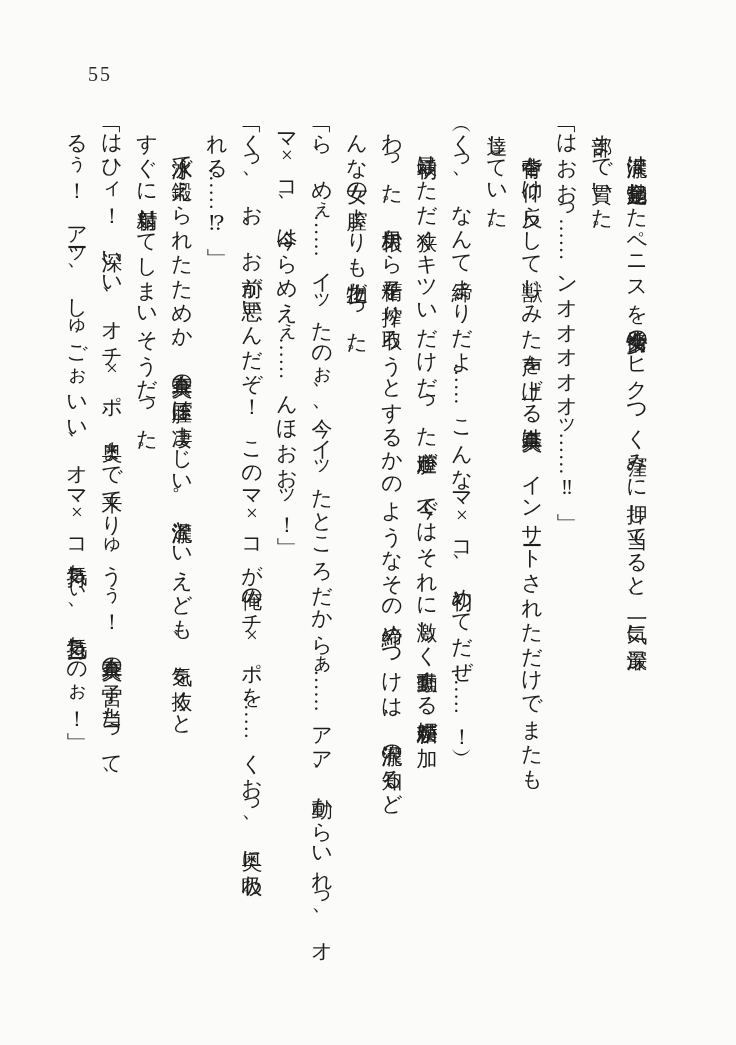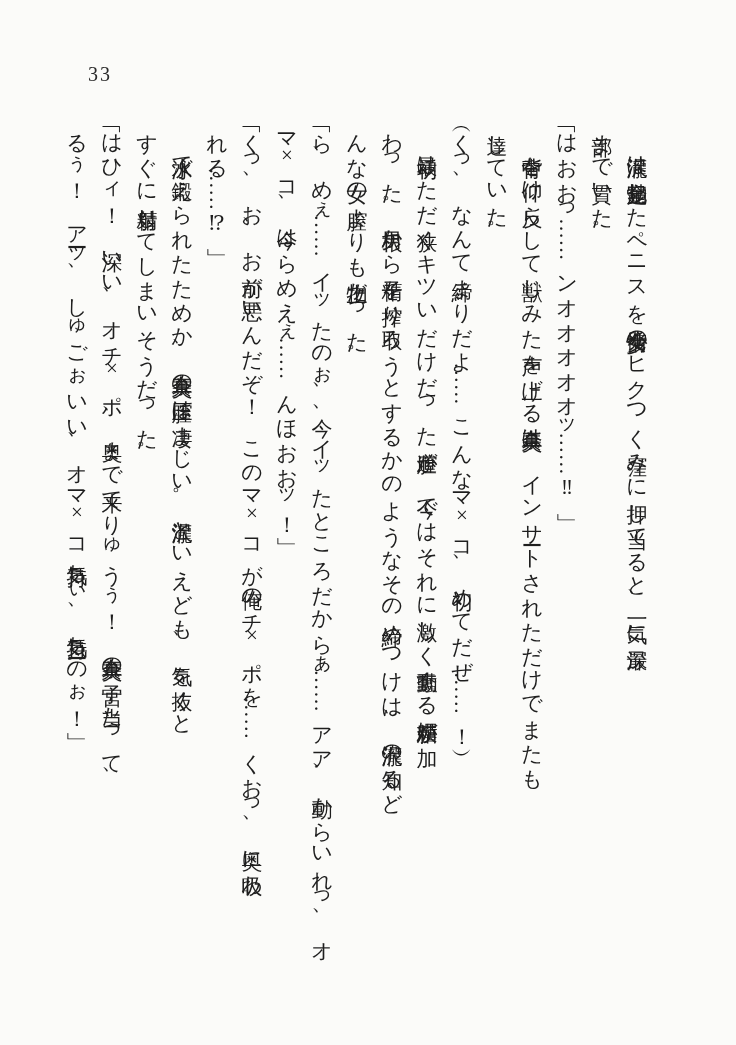--- a/index.html
+++ b/index.html
@@ -40,21 +40,21 @@
     white-space: nowrap;
   }
   .text-line {
     height: 820px;
   }
 </style>
 </head>
 <body>
 
 <div class="page">
-  <div class="page-number">33</div>
+  <div class="page-number">55</div>
 
   <div class="text-block">
       <div class="text-line">　瀧沢は完全勃起したペニスを発情少女のヒクつく窪みに押し当てると、一気に最深</div>
       <div class="text-line">部まで貫いた。</div>
       <div class="text-line">「はおおっ……ンオオオオオッ……‼」</div>
       <div class="text-line">　背中を仰け反らして獣じみた声を上げる真奈美は、インサートされただけでまたも</div>
       <div class="text-line">達していた。</div>
       <div class="text-line">（くっ、なんて締まりだよ……こんなマ×コ、初めてだぜ……！）</div>
       <div class="text-line">　最初はただ狭くキツいだけだった膣道が、今ではそれに激しく蠢動する媚粘膜が加</div>
       <div class="text-line">わった。男根から精子を搾り取ろうとするかのようなその締めつけは、瀧沢の知るど</div>

